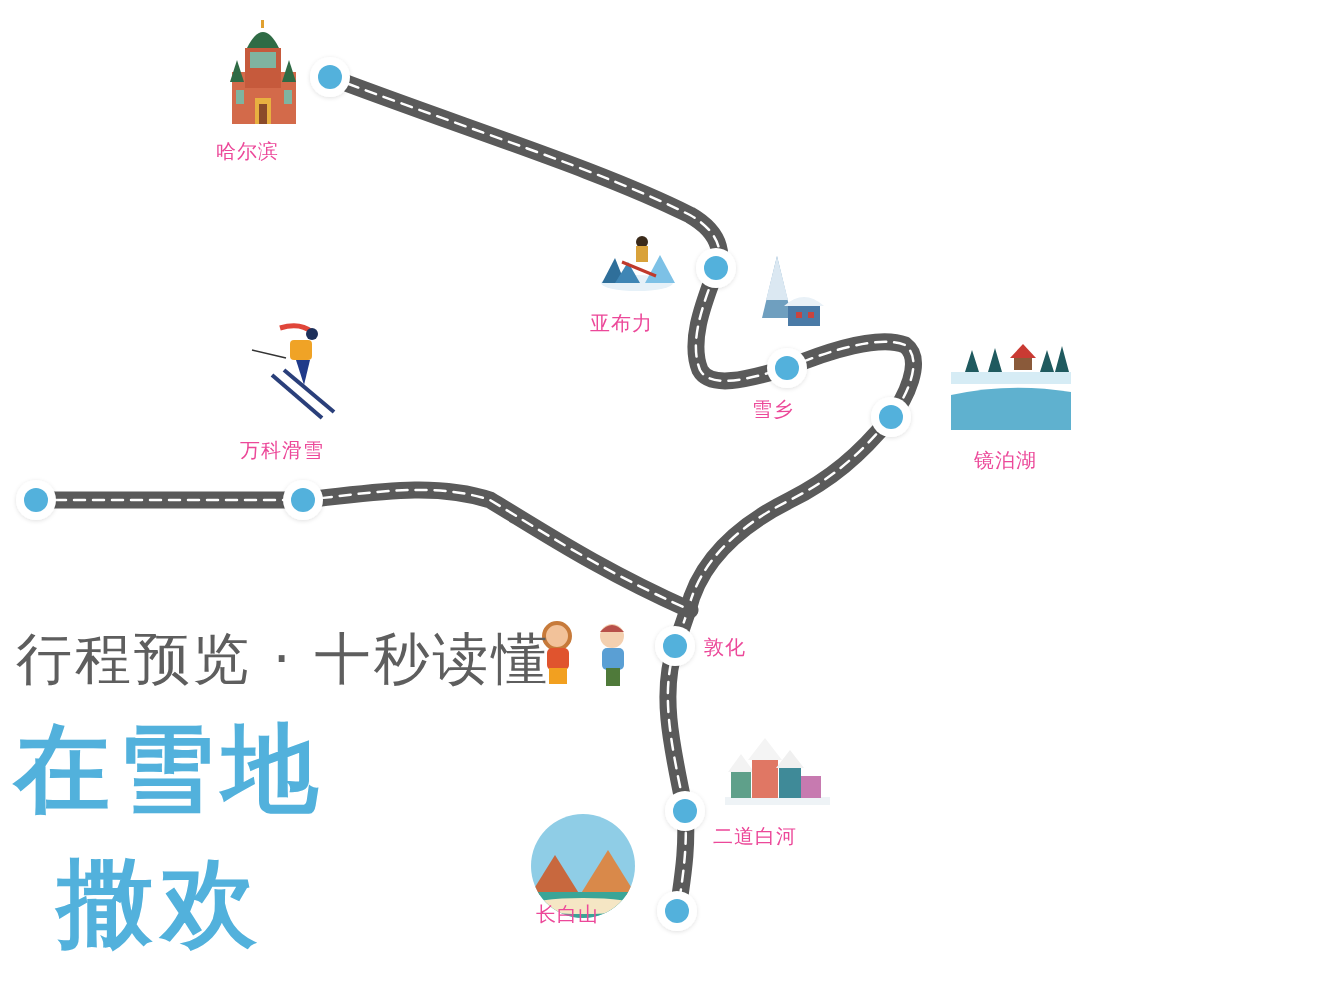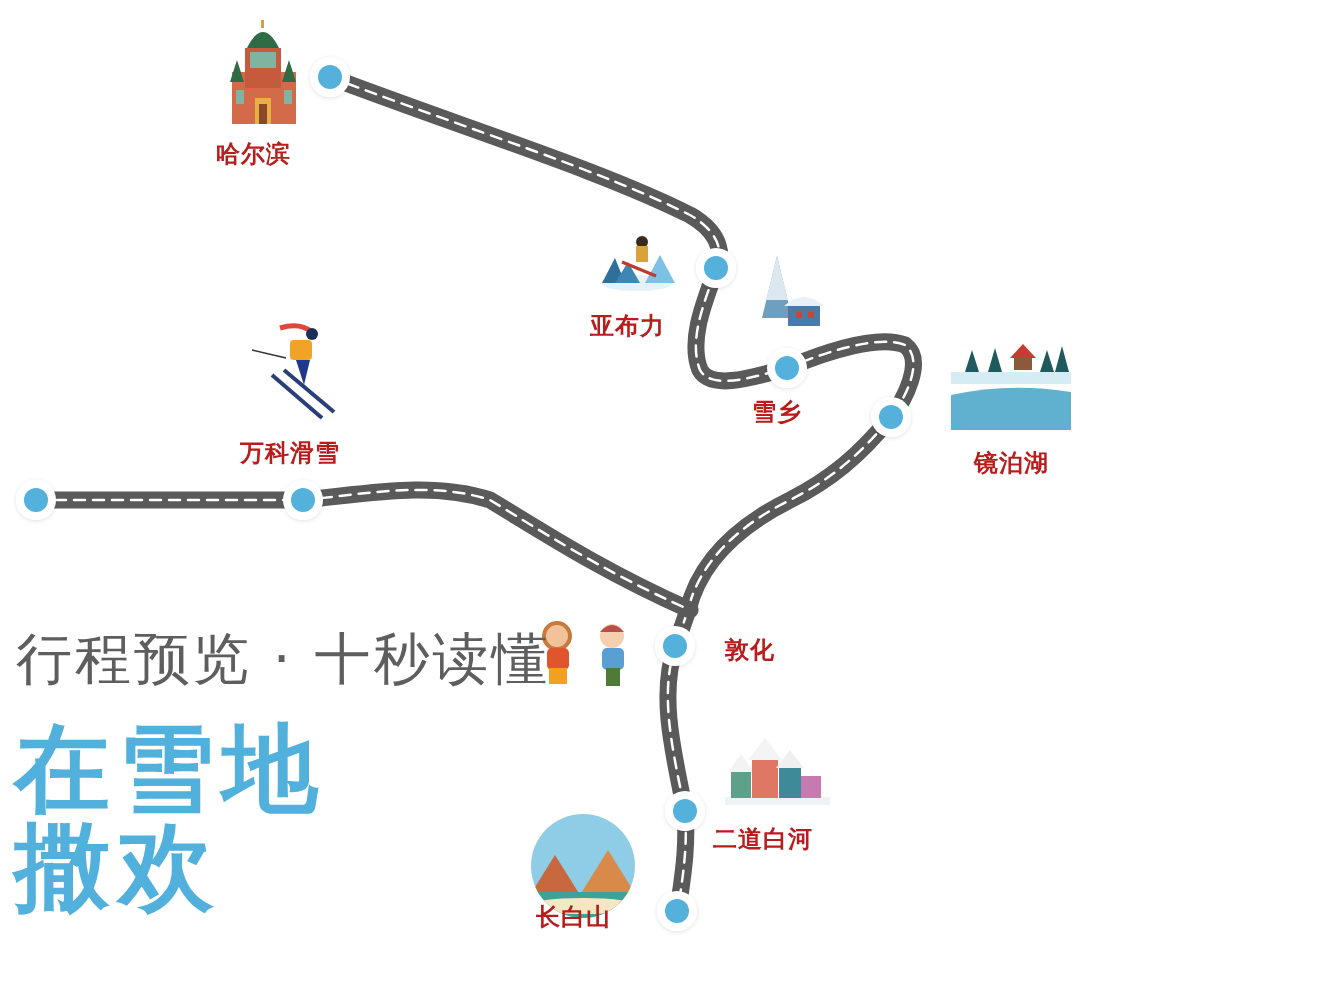--- a/index.html
+++ b/index.html
@@ -1,19 +1,19 @@
 <!DOCTYPE html>
 <html><head>
 <meta charset="utf-8">
 <style>
   html, body { margin: 0; padding: 0; background: #ffffff; }
   body { width: 1322px; height: 996px; position: relative; overflow: hidden;
          font-family: "DejaVu Sans", "Liberation Sans", sans-serif; }
   .map { position: absolute; left: 0; top: 0; width: 1322px; height: 996px; }
-  .label { position: absolute; color: #b91c1c; font-size: 24px; font-weight: bold;
+  .label { position: absolute; color: #ec4899; font-size: 20px; font-weight: normal;
            letter-spacing: 1px; white-space: nowrap; }
   .subtitle { position: absolute; left: 16px; top: 622px; font-size: 56px; color: #5e5e5e;
               letter-spacing: 3px; white-space: nowrap; font-weight: normal; }
   .headline { position: absolute; left: 14px; color: #52b1dc; font-weight: bold;
               font-size: 96px; line-height: 110px; letter-spacing: 8px; white-space: nowrap; }
 </style>
 </head>
 <body>
 
 <svg class="map" viewBox="0 0 1322 996" xmlns="http://www.w3.org/2000/svg">
@@ -165,19 +165,19 @@
       <ellipse cx="583" cy="906" rx="55" ry="8" fill="#f5e6c4"></ellipse>
     </g>
   </g>
 </svg>
 
 <div class="label" style="left:216px; top:138px;">哈尔滨</div>
 <div class="label" style="left:590px; top:310px;text-align:center;">亚布力</div>
 <div class="label" style="left:752px; top:396px;text-align:right;">雪乡</div>
 <div class="label" style="left:965px; top:447px;margin-left:9px;">镜泊湖</div>
 <div class="label" style="left:240px; top:437px;text-align:right;">万科滑雪</div>
-<div class="label" style="left:704px; top:634px;margin-left:21px;">敦化</div>
+<div class="label" style="left:704px; top:634px;">敦化</div>
 <div class="label" style="left:713px; top:823px;">二道白河</div>
 <div class="label" style="left:536px; top:901px;">长白山</div>
 
 <div class="subtitle">行程预览 · 十秒读懂</div>
 <div class="headline" style="top:714px;">在雪地</div>
-<div class="headline" style="top:812px;">撒欢</div>
+<div class="headline" style="top:848px;margin-left:43px;">撒欢</div>
 
 </body></html>

